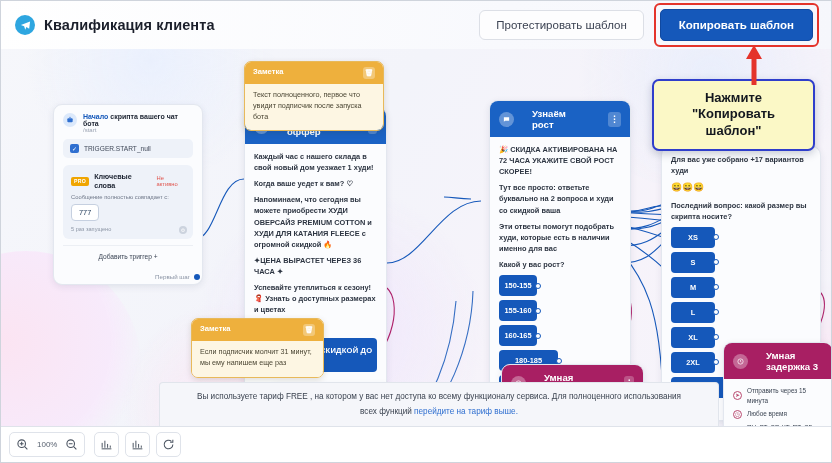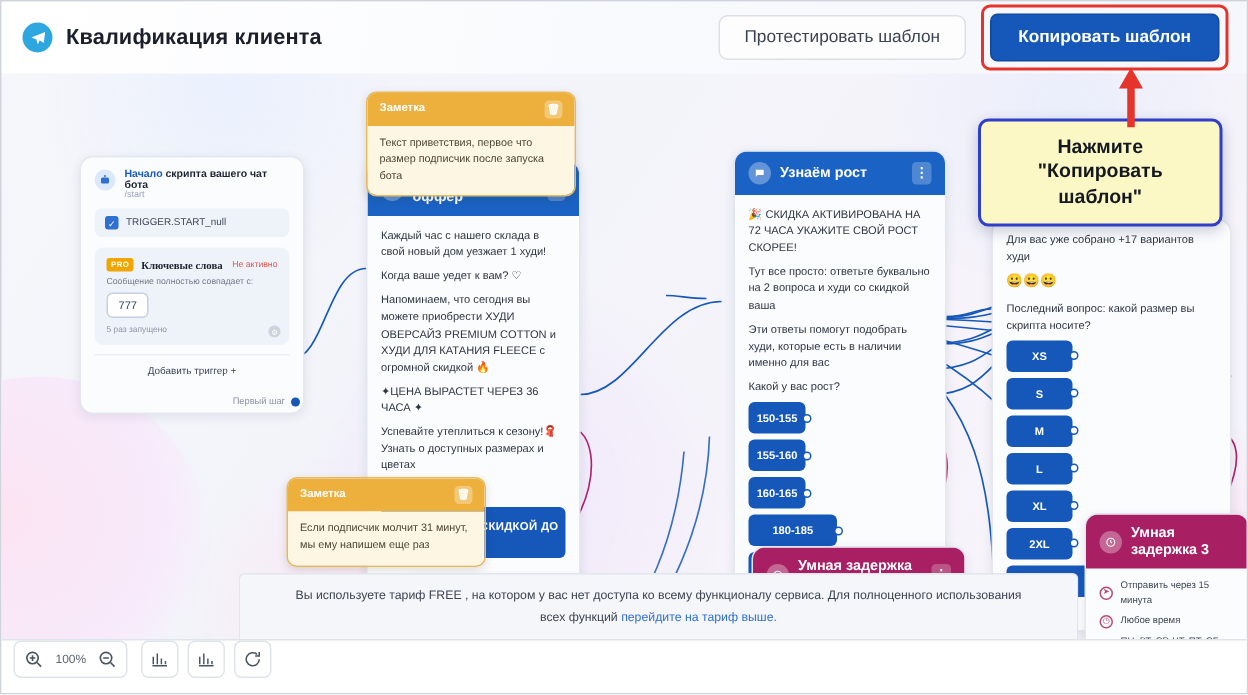--- a/index.html
+++ b/index.html
@@ -59,36 +59,36 @@
   }
 
   
   .node { position:absolute; z-index:20; }
   .card {
     background:#fbfcfe; border:1px solid #e3e7ef; border-radius:9px;
     box-shadow:0 2px 7px rgba(30,40,80,.09);
     overflow:hidden;
   }
   .card-hdr {
-    display:flex; align-items:center; gap:6px; padding:7px 9px;
+    display:flex; align-items:center; gap:18px; padding:7px 9px;
     color:#fff; font-size:9.6px; font-weight:bold;
   }
   .card-hdr .avt {
     width:15px; height:15px; border-radius:50%; background:rgba(255,255,255,.32);
     display:flex; align-items:center; justify-content:center; font-size:8px; flex:none;
   }
   .kebab {
     margin-left:auto; width:13px; height:15px; border-radius:3px;
     background:rgba(255,255,255,.24); color:#fff; font-size:9px;
     display:flex; align-items:center; justify-content:center; line-height:1;
   }
   .hdr-blue { background:#1a62c4; }
   .hdr-crimson { background:#a81f63; }
   .card-body { padding:7px 9px 8px; font-size:7.4px; color:#2d3542; line-height:1.5; }
-  .card-body p { margin:0 0 5px; }
+  .card-body p { margin:0 0 5px;font-weight:bold; }
   .card-body p:last-child { margin-bottom:0; }
 
   .step-foot { text-align:right; font-size:6.2px; color:#8a93a4; padding:3px 12px 4px; position:relative; }
   .dot { position:absolute; width:6px; height:6px; border-radius:50%; right:2px; top:50%; transform:translateY(-50%); }
   .dot.blue { background:#1558ba; }
   .dot.pink { background:#b0226b; }
 
   .cta {
     display:block; width:100%; background:#1558ba; color:#fff; border:none; border-radius:4px;
     font-size:7.6px; font-weight:bold; padding:8px 4px; margin-top:6px; cursor:pointer;
@@ -129,21 +129,21 @@
   .start-t1 b { color:#1558ba; }
   .start-t2 { font-size:6px; color:#9aa2b1; }
   .trigger-row { margin:0 9px 7px; background:#eef2f9; border-radius:5px; padding:5px 7px;
                  display:flex; align-items:center; gap:5px; font-size:6.6px; color:#404959; }
   .sq { width:9px; height:9px; border-radius:2px; background:#2f6fd0; color:#fff;
         font-size:6px; display:flex; align-items:center; justify-content:center; flex:none; }
   .kw-box { margin:0 9px 6px; background:#eef2f9; border-radius:6px; padding:7px 8px; position:relative; }
   .kw-head { display:flex; align-items:center; gap:5px; }
   .pro-badge { background:#f0a500; color:#fff; font-size:5.2px; font-weight:bold;
                border-radius:2px; padding:1.5px 3px; letter-spacing:.3px; }
-  .kw-title { font-size:7.2px; font-weight:bold; color:#1b2230;font-family:Liberation Serif, serif; }
+  .kw-title { font-size:7.2px; font-weight:bold; color:#1b2230; }
   .kw-state { margin-left:auto; font-size:5.8px; color:#e0564f; }
   .kw-sub { font-size:5.8px; color:#70798a; margin-top:4px; }
   .kw-val { margin-top:4px; display:inline-block; border:1px solid #c6d0e0; border-radius:4px;
             background:#fff; font-size:7.4px; color:#28415f; padding:3px 7px; }
   .kw-run { font-size:5.6px; color:#8d96a6; margin-top:5px; }
   .kw-gear { position:absolute; right:6px; bottom:5px; width:8px; height:8px; border-radius:50%;
              background:#ccd3de; color:#fff; font-size:5px; display:flex; align-items:center; justify-content:center; }
   .add-trig { margin:0 9px 4px; border-top:1px solid #eceff4; text-align:center;
               font-size:6.6px; color:#3a4454; padding:7px 0 6px; cursor:pointer; }
 
@@ -161,21 +161,21 @@
     font-size:13px; font-weight:bold; color:#14181f; line-height:1.25;
     box-shadow:0 3px 9px rgba(20,30,70,.22);
   }
   
   #redarrow { position:absolute; left:742px; top:44px; z-index:46; }
 
   
   #bottombar {
     position:absolute; left:0; bottom:0; width:832px; height:36px; z-index:50;
     background:#ffffff; border-top:1px solid #dfe3ea;
-    display:flex; align-items:flex-start; padding-left:8px;
+    display:flex; align-items:center; padding-left:8px;
   }
   .tool { width:25px; height:25px; border:1px solid #dfe3ea; border-radius:5px; background:#fff;
           display:flex; align-items:center; justify-content:center; cursor:pointer; margin-right:6px; color:#4a5360; }
   .zoomgrp { display:flex; align-items:center; border:1px solid #dfe3ea; border-radius:5px;
              background:#fff; height:25px; margin-right:9px; }
   .zoomgrp .zb { width:25px; height:23px; display:flex; align-items:center; justify-content:center; cursor:pointer; color:#4a5360; }
   .zoomgrp .zl { font-size:8px; color:#5b6472; padding:0 2px; min-width:24px; text-align:center; }
   #banner {
     position:absolute; left:158px; bottom:36px; width:560px;
     background:#f5f6fa; border:1px solid #e1e5ec; border-bottom:none;
@@ -301,21 +301,21 @@
         <span class="dot blue"></span>
       </div>
     </div>
   </div>
 
   <div class="note" style="left:243px; top:60px; width:140px;">
     <div class="note-hdr">
       <span>Заметка</span>
       <span class="trash">🗑</span>
     </div>
-    <div class="note-body">Текст приветствия, первое что размер подписчик после запуска бота</div>
+    <div class="note-body">Текст полноценного, первое что увидит подписчик после запуска бота</div>
   </div>
 
   <div class="node" style="left:243px; top:106px; width:143px;">
     <div class="card">
       <div class="card-hdr hdr-blue">
         <span class="avt">
           <svg width="7" height="7" viewBox="0 0 24 24" fill="#ffffff">
               <path d="M3 4h18v12H7l-4 4z"></path>
             </svg>
         </span>

